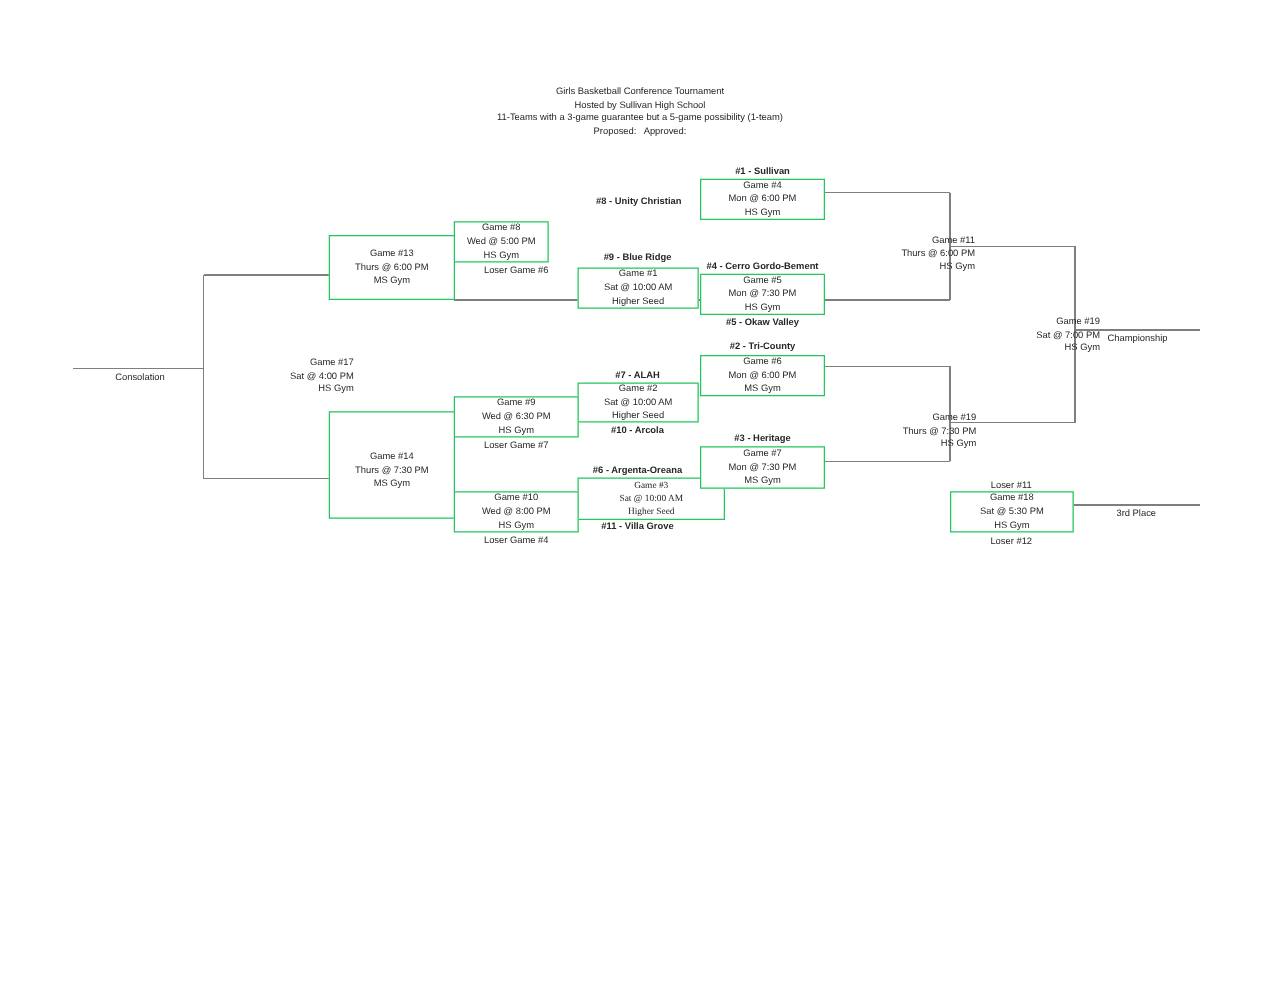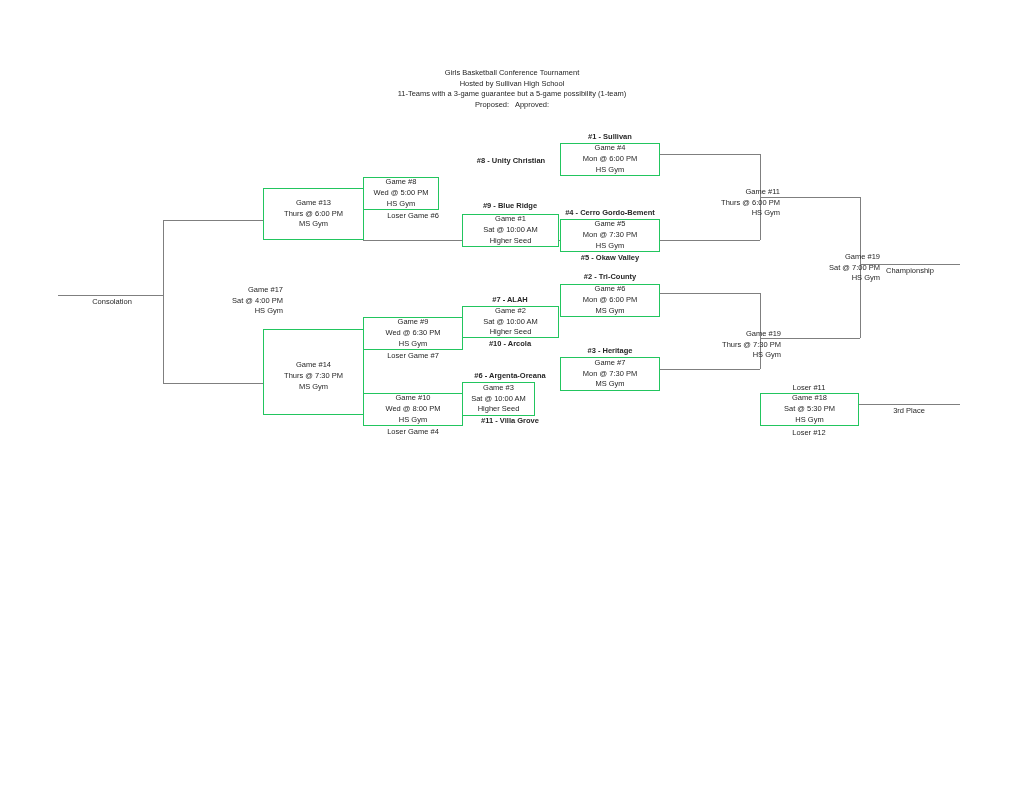--- a/index.html
+++ b/index.html
@@ -14,21 +14,21 @@
   .brow{font-size:7.5px;line-height:10.7px;height:10.7px;white-space:nowrap;}
   .seed{position:absolute;width:200px;text-align:center;font-size:7.5px;font-weight:bold;
         line-height:10px;height:10px;white-space:nowrap;}
   .feed{position:absolute;width:200px;text-align:center;font-size:7.5px;
         line-height:10px;height:10px;white-space:nowrap;}
   .gtext{position:absolute;width:140px;text-align:right;font-size:7.5px;line-height:10.7px;}
   .outlabel{position:absolute;width:140px;text-align:center;font-size:7.5px;line-height:10px;}
 
   #box-g1 {left:462px;top:166px;width:97px;height:33px;margin-top:48px;}
   #box-g2 {left:462px;top:306px;width:97px;height:32px;}
-  #box-g3 {left:462px;top:382px;width:73px;height:34px;}
+  #box-g3 {left:462px;top:382px;width:118px;height:34px;font-family:Liberation Serif, serif;}
   #box-g4 {left:560px;top:143px;width:100px;height:33px;}
   #box-g5 {left:560px;top:219px;width:100px;height:33px;}
   #box-g6 {left:560px;top:284px;width:100px;height:33px;}
   #box-g7 {left:560px;top:357px;width:100px;height:34px;}
   #box-g8 {left:363px;top:177px;width:76px;height:33px;}
   #box-g9 {left:363px;top:317px;width:100px;height:33px;}
   #box-g10{left:363px;top:393px;width:100px;height:33px;}
   #box-g13{left:263px;top:188px;width:101px;height:52px;}
   #box-g14{left:263px;top:329px;width:101px;height:86px;padding-top:9px;}
   #box-g18{left:760px;top:393px;width:99px;height:33px;}

